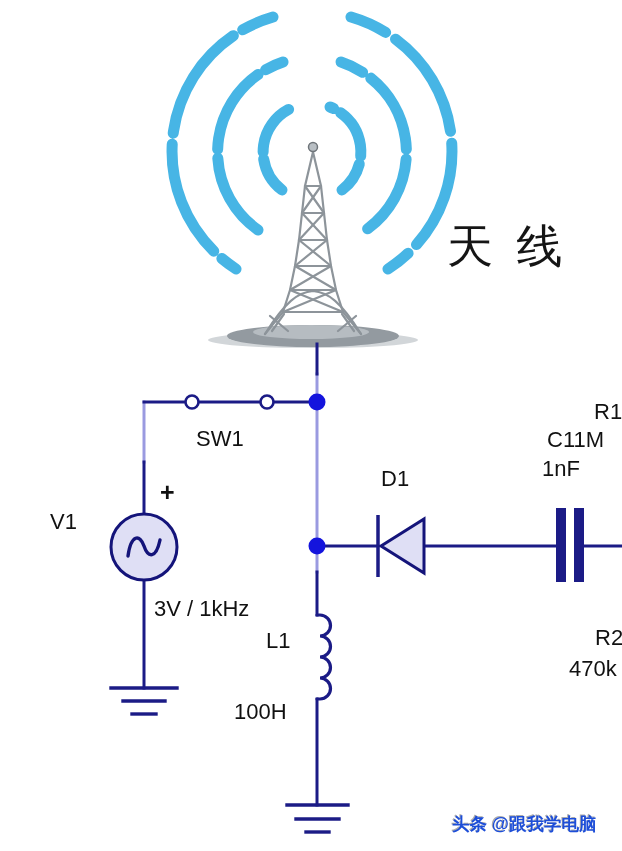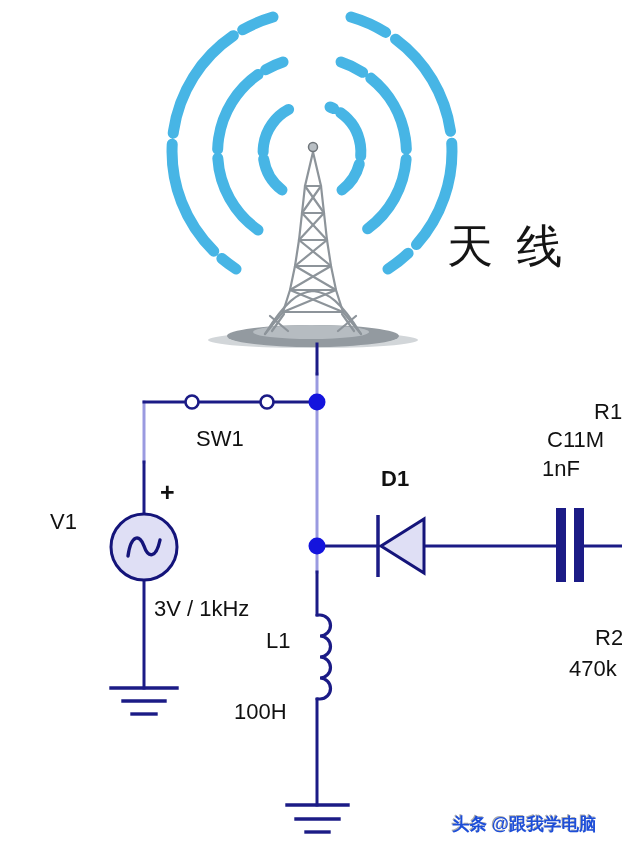--- a/index.html
+++ b/index.html
@@ -148,21 +148,21 @@
   <div class="lbl lbl-antenna" style="left:447px;top:224px;">天 线</div>
 
   <div class="lbl" style="left:196px;top:428px;">SW1</div>
 
   <div class="lbl" style="left:50px;top:511px;text-align:center;">V1</div>
 
   <div class="lbl lbl-plus" style="left:160px;top:480px;">+</div>
 
   <div class="lbl" style="left:154px;top:598px;">3V / 1kHz</div>
 
-  <div class="lbl" style="left:381px;top:468px;font-weight:bold;">D1</div>
+  <div class="lbl" style="left:381px;top:468px;">D1</div>
 
   <div class="lbl" style="left:266px;top:630px;">L1</div>
 
   <div class="lbl" style="left:234px;top:661px;margin-top:40px;">100H</div>
 
   <div class="lbl" style="left:594px;top:401px;">R1</div>
 
   <div class="lbl" style="left:547px;top:429px;">
     <span>C1</span><span>1M</span>
   </div>

